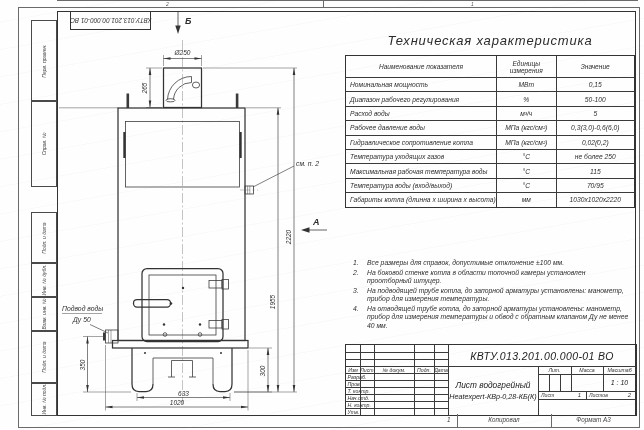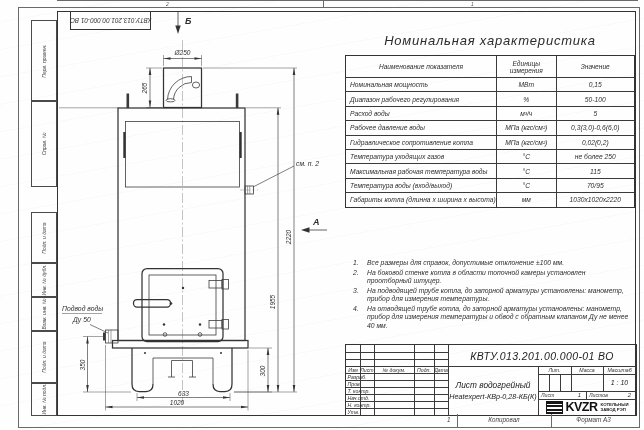--- a/index.html
+++ b/index.html
@@ -255,21 +255,21 @@
       <span>Подп. и дата</span>
     </div>
   <div class="sidebox" style="top:382px;height:32px">
       <span>Инв. № подл.</span>
     </div>
 
   <div class="flipbox">
     <span>КВТУ.013.201.00.000-01 ВО</span>
   </div>
 
-  <div class="tbl-title">Номинальная характеристика</div>
+  <div class="tbl-title">Техническая характеристика</div>
   <div class="tbl">
     <div class="trow hdr">
       <div class="tc name">Наименование показателя</div>
       <div class="tc unit">Единицы измерения</div>
       <div class="tc val">Значение</div>
     </div>
     <div class="trow">
         <div class="tc name">Номинальная мощность</div>
         <div class="tc unit">МВт</div>
         <div class="tc val">0,15</div>
@@ -388,28 +388,20 @@
 
     <div class="sheetrow" style="left:192px;width:48px;padding-left:3px;justify-content:space-between">
       <span>Лист</span>
       <span style="padding-right:8px;font-size:6px">1</span>
     </div>
     <div class="sheetrow" style="left:240px;width:50px;padding-left:3px;justify-content:space-between">
       <span>Листов</span>
       <span style="padding-right:8px;font-size:6px">2</span>
     </div>
 
-    <div class="logoarea">
-      <div class="logomark"></div>
-      <div class="logotxt">KVZR</div>
-      <div class="logosub">
-        <span>КОТЕЛЬНЫЙ</span>
-        <span>ЗАВОД РЭП</span>
-      </div>
-    </div>
   </div>
 
   <div class="tick" style="left:457px;top:414px;width:1px;height:13px"></div>
   <div class="tick" style="left:551px;top:414px;width:1px;height:13px"></div>
   <div class="bottxt" style="left:447px">1</div>
   <div class="bottxt" style="left:457px;width:94px;text-align:center">Копировал</div>
   <div class="bottxt" style="left:551px;width:85px;text-align:center">Формат А3</div>
 
 </div>
 

